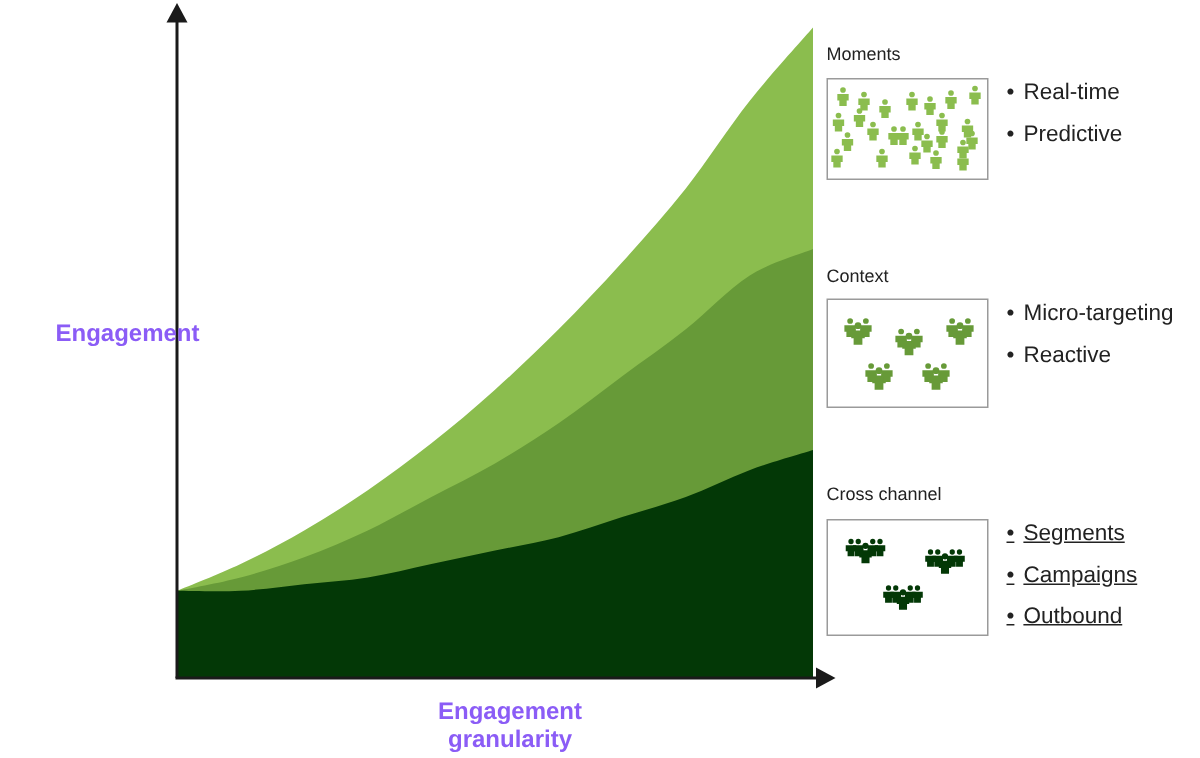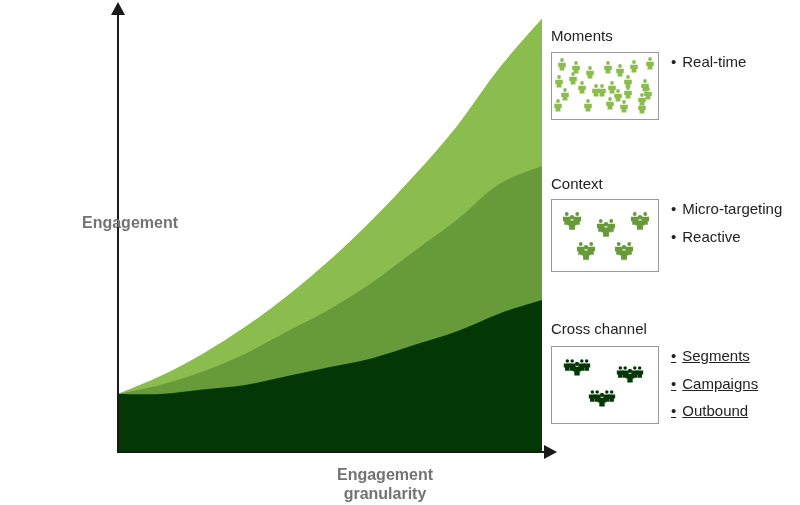--- a/index.html
+++ b/index.html
@@ -1,23 +1,23 @@
 <!DOCTYPE html>
 <html><head>
   <meta charset="utf-8">
   <style>
     html, body { margin: 0; padding: 0; background: #ffffff; }
     body { width: 800px; height: 505px; position: relative; overflow: hidden;
            font-family: "Liberation Sans", sans-serif; color: #222; }
     #diagram { position: absolute; left: 0; top: 0; }
-    .axis-label { position: absolute; font-weight: bold; font-size: 16px; line-height: 19px; color: #737373; padding-left: 45px; }
+    .axis-label { position: absolute; font-weight: bold; font-size: 16px; line-height: 19px; color: #8b5cf6; }
     #ylabel { left: 0; top: 213px; width: 133px; text-align: right; }
     #xlabel { left: 260px; top: 465px; width: 160px; text-align: center; }
     .panel { position: absolute; left: 549px; width: 250px; }
-    .panel-title { font-size: 15px; line-height: 18px; color: #222; margin: 0 0 6px 2px; }
+    .panel-title { font-size: 12px; line-height: 18px; color: #222; margin: 0 0 6px 2px; }
     .panel-box { position: absolute; left: 2px; width: 106px; height: 66px;
                  border: 1px solid #9a9a9a; background: #fff; }
     .panel-list { position: absolute; left: 122px; margin: 0; padding: 0; list-style: none; }
     .panel-list li { font-size: 15px; line-height: 27.5px; color: #222; white-space: nowrap; }
     .panel-list li::before { content: "\2022"; margin-right: 6px; }
     .panel-box svg { position: absolute; left: 0; top: 0; }
   </style>
 </head>
 <body>
 
@@ -144,20 +144,21 @@
           <path d="M68.22,51.730000000000004 h7.5600000000000005 v4.331250000000001 h-1.323 v3.54375 h-4.914000000000001 v-3.54375 h-1.323 Z" fill="#8bbd4e"></path>
         </g>
         <g>
           <circle cx="90" cy="50" r="1.8900000000000001" fill="#8bbd4e"></circle>
           <path d="M86.22,52.730000000000004 h7.5600000000000005 v4.331250000000001 h-1.323 v3.54375 h-4.914000000000001 v-3.54375 h-1.323 Z" fill="#8bbd4e"></path>
         </g>
       </svg>
   </div>
   <ul class="panel-list" style="top:21px;">
     <li>Real-time</li>
+    <li>Predictive</li>
   </ul>
 </div>
 
 <div class="panel" style="top:175px;">
   <div class="panel-title">Context</div>
   <div class="panel-box" style="top:24px; height:71px;">
     <svg id="icons-context" width="106" height="71">
         <g>
           <circle cx="14.75" cy="14" r="1.9125" fill="#679a38"></circle>
           <path d="M10.925,16.7625 h7.65 v4.3828125 h-1.3387499999999999 v3.5859375 h-4.9725 v-3.5859375 h-1.3387499999999999 Z" fill="#679a38"></path>

